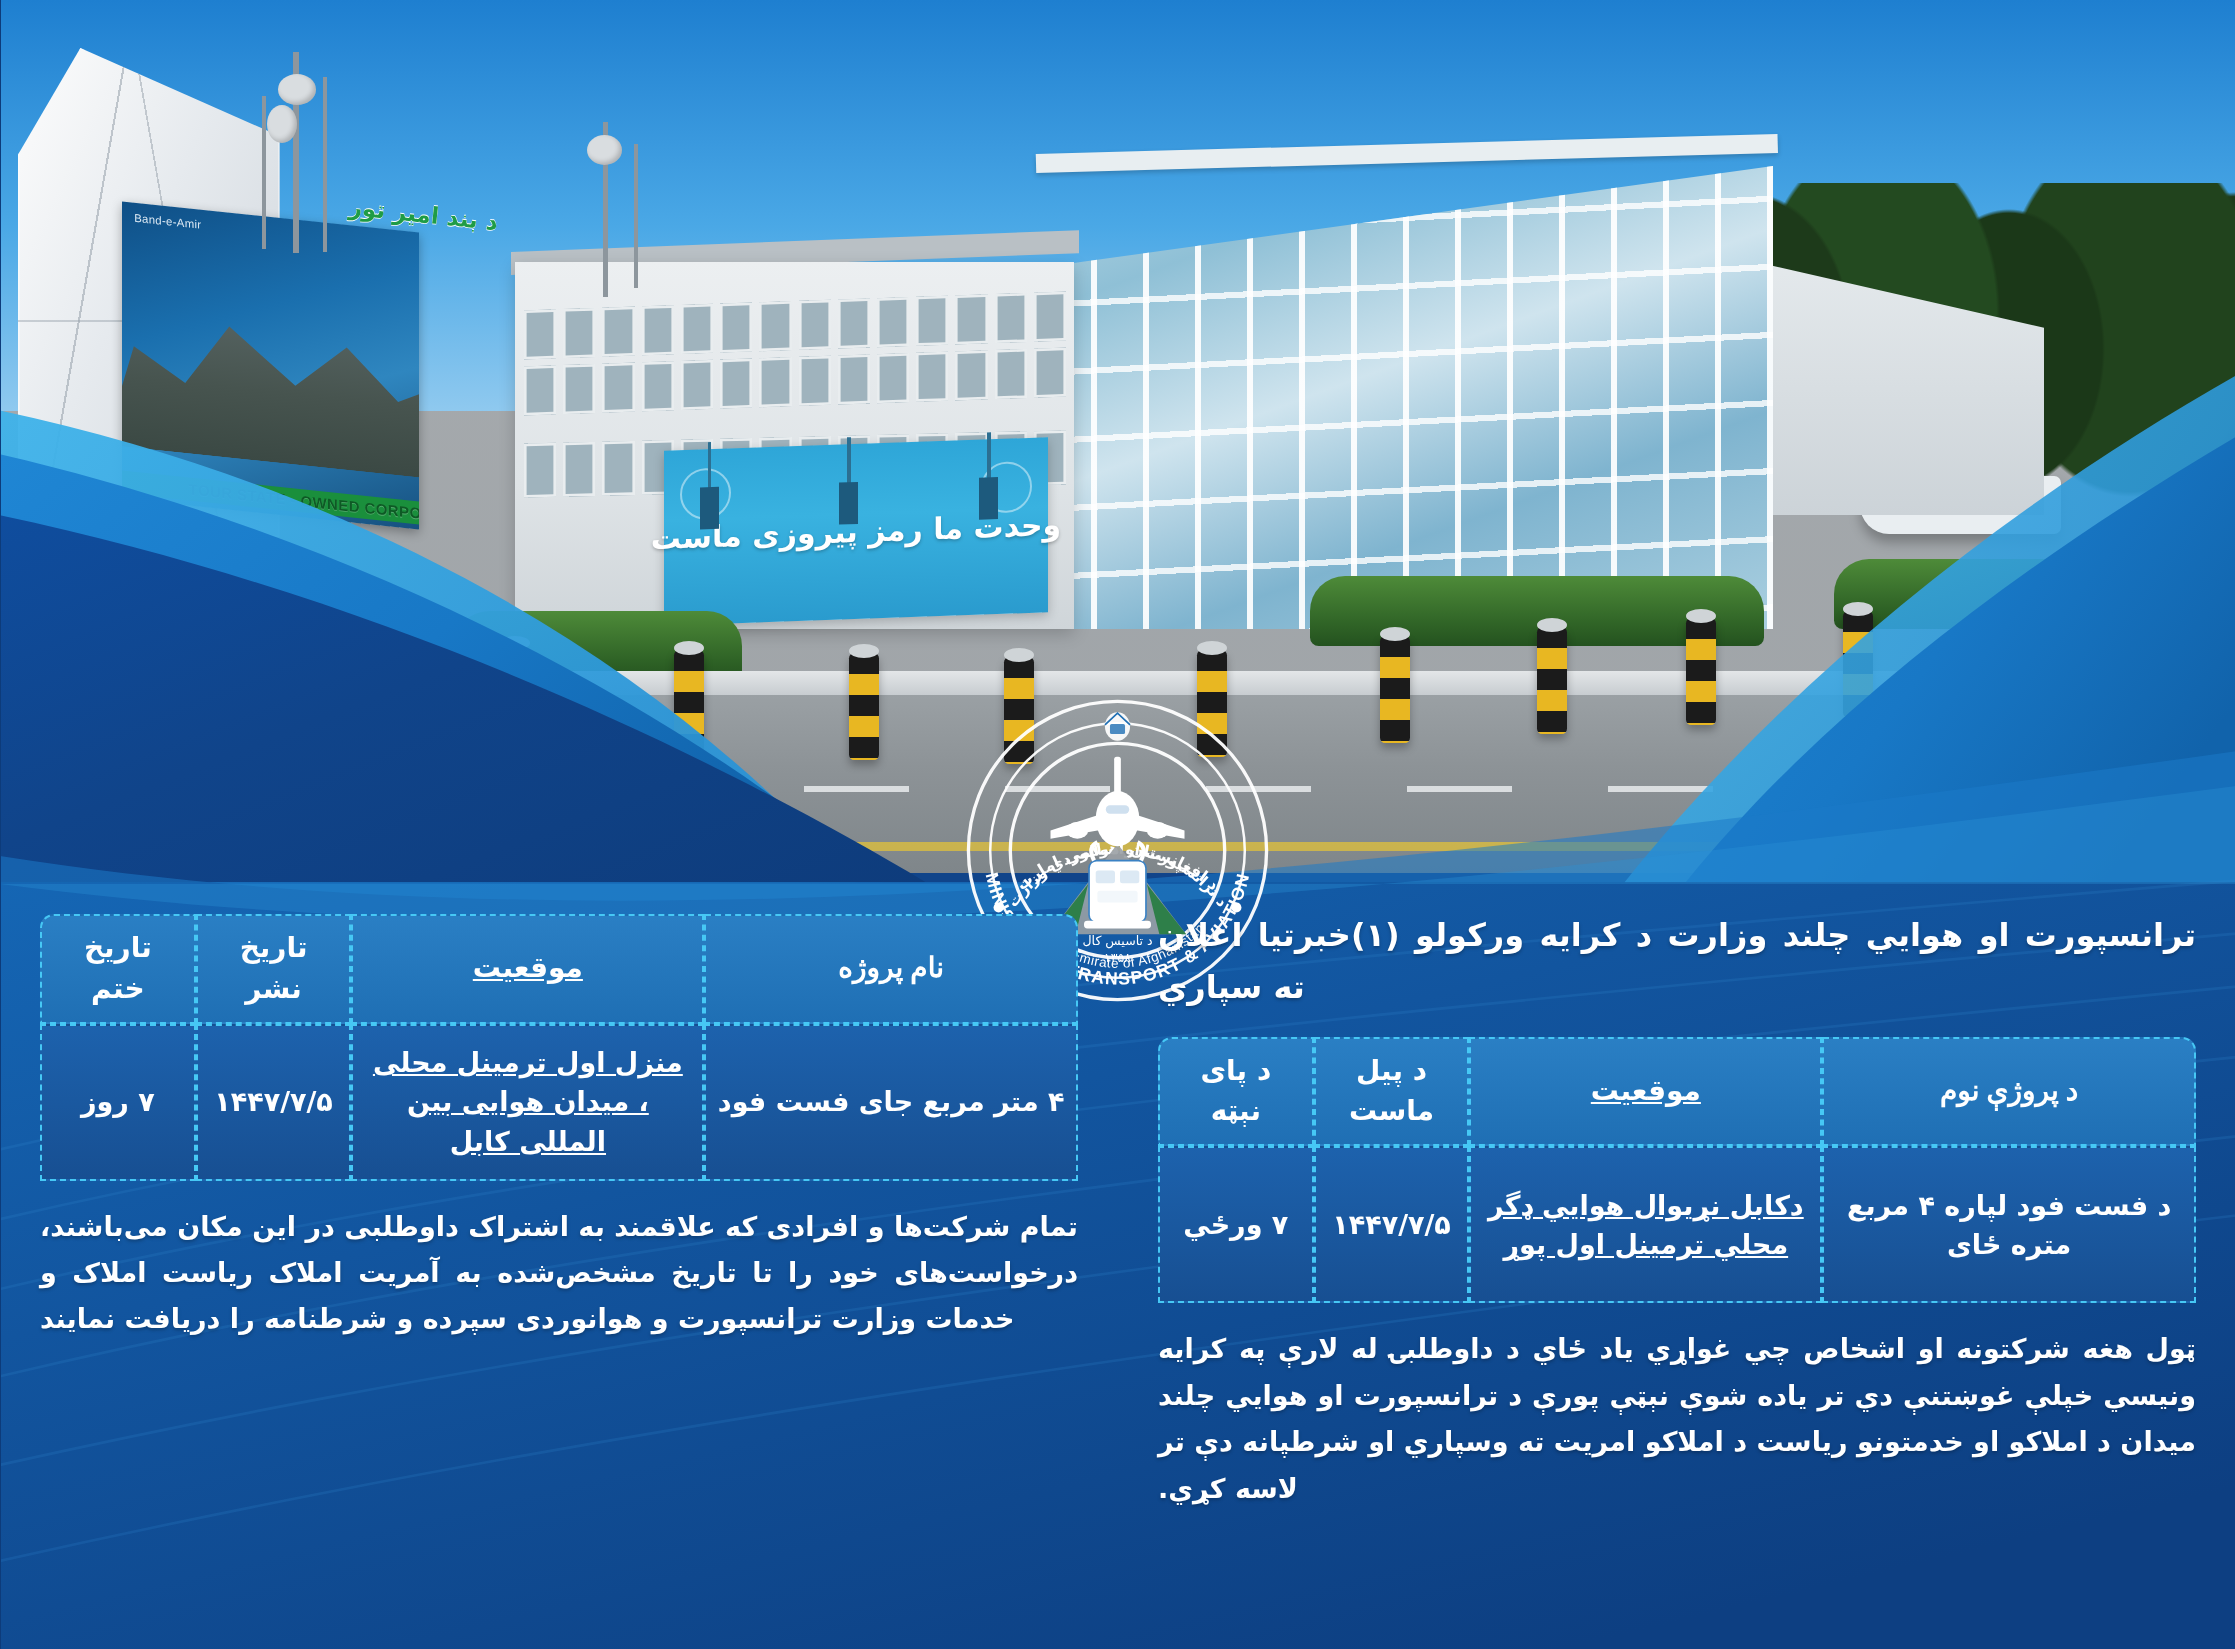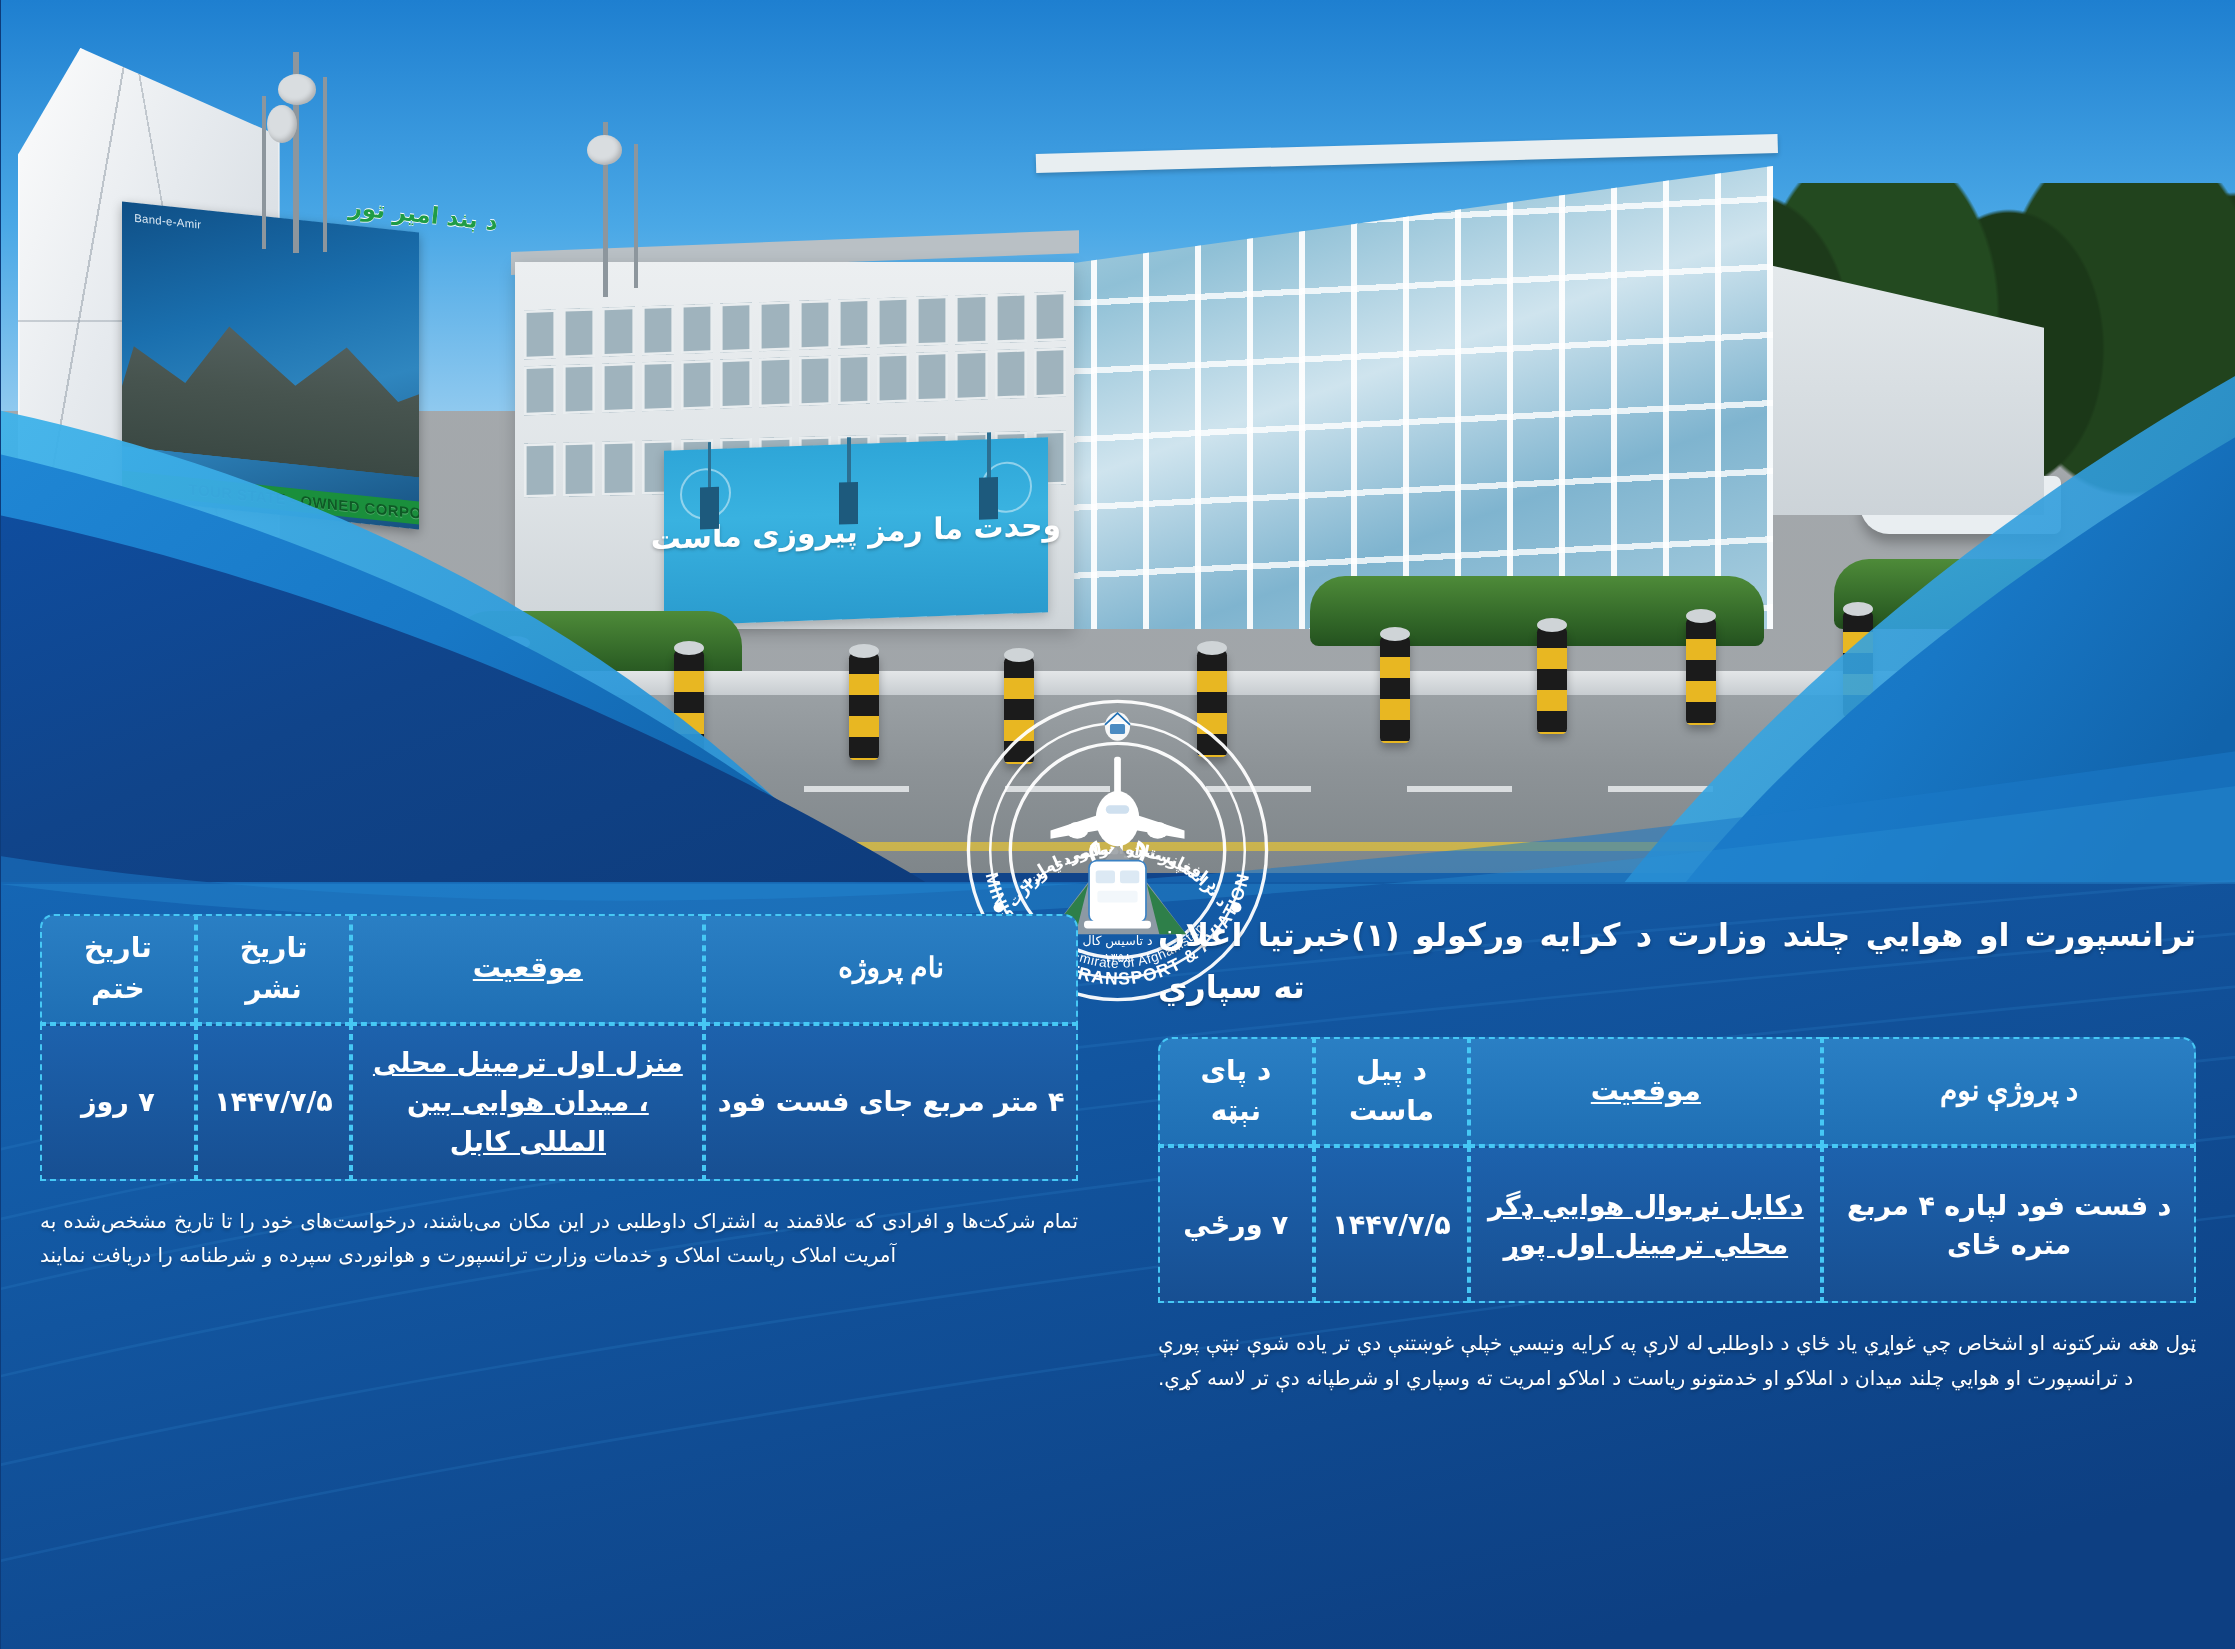--- a/index.html
+++ b/index.html
@@ -298,21 +298,21 @@
   table.rent th:nth-child(4), table.rent td:nth-child(4){ width:15%; }
   table.rent thead th:first-child{ border-top-right-radius:14px;font-family:Liberation Serif, serif; }
   table.rent thead th:last-child{ border-top-left-radius:14px; }
 
   
   .diamonds{
     position:absolute; pointer-events:none;
   }
 
   .footnote{
-    margin-top:23px; font-size:20px; font-weight:normal; line-height:1.72;
+    margin-top:23px; font-size:27px; font-weight:bold; line-height:1.72;
     text-align:justify; text-align-last:left;
     text-shadow:0 1.7px 3.5px rgba(0,0,0,.25);
   }
 </style>
 </head>
 <body>
 
 <div class="poster">
 
   <div class="photo-wrap">

